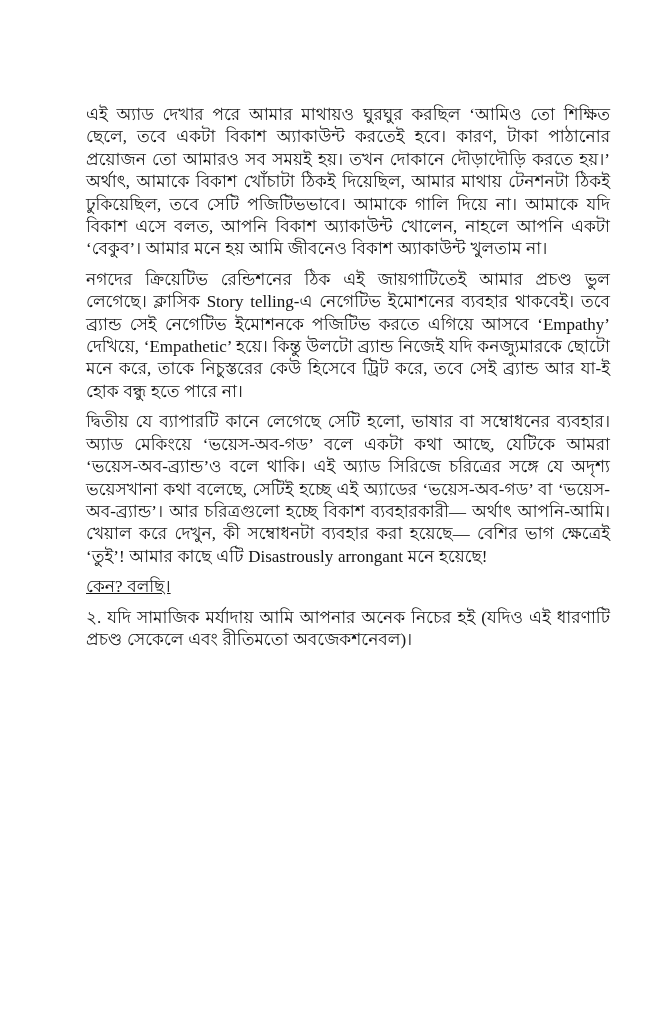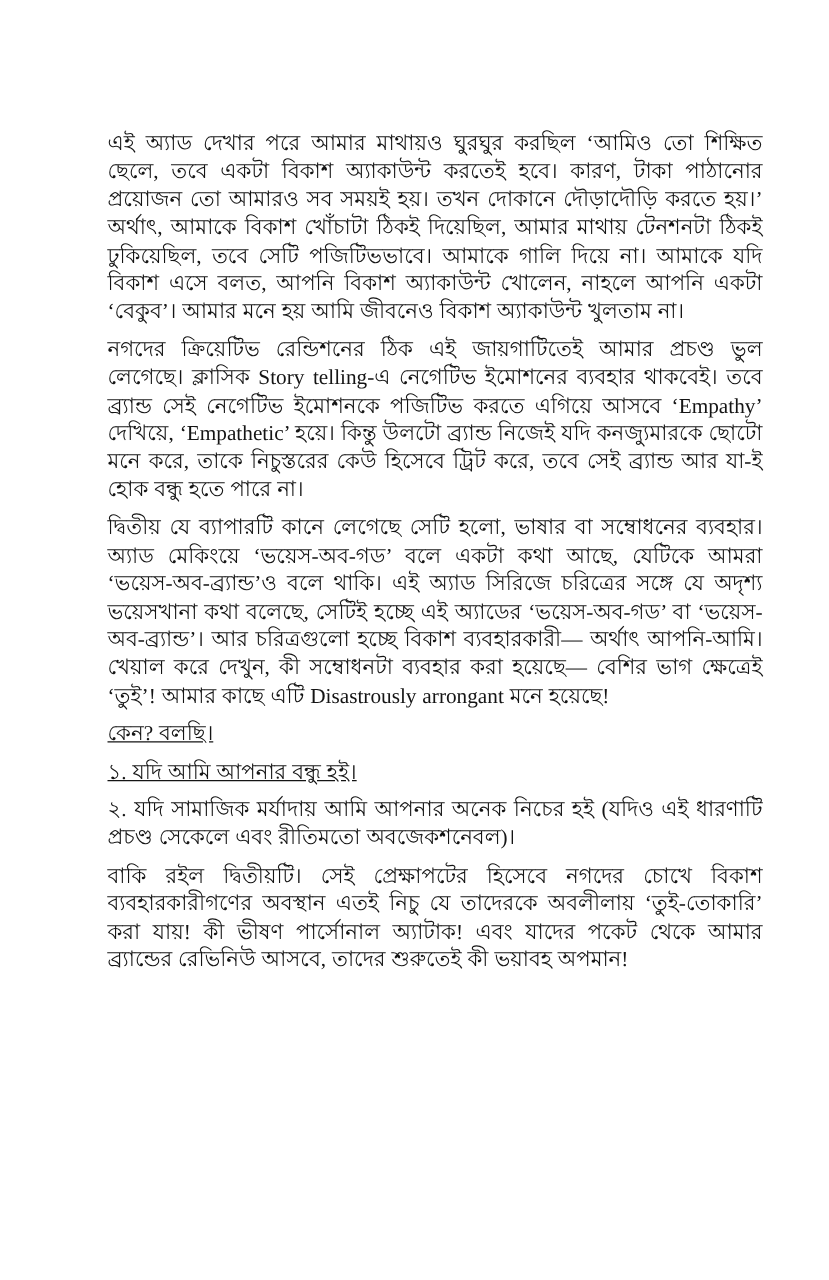--- a/index.html
+++ b/index.html
@@ -54,21 +54,19 @@
 </style>
 </head>
 <body>
 
 <div class="page">
   <main class="content">
     <p class="para">এই অ্যাড দেখার পরে আমার মাথায়ও ঘুরঘুর করছিল ‘আমিও তো শিক্ষিত ছেলে, তবে একটা বিকাশ অ্যাকাউন্ট করতেই হবে। কারণ, টাকা পাঠানোর প্রয়োজন তো আমারও সব সময়ই হয়। তখন দোকানে দৌড়াদৌড়ি করতে হয়।’ অর্থাৎ, আমাকে বিকাশ খোঁচাটা ঠিকই দিয়েছিল, আমার মাথায় টেনশনটা ঠিকই ঢুকিয়েছিল, তবে সেটি পজিটিভভাবে। আমাকে গালি দিয়ে না। আমাকে যদি বিকাশ এসে বলত, আপনি বিকাশ অ্যাকাউন্ট খোলেন, নাহলে আপনি একটা ‘বেকুব’। আমার মনে হয় আমি জীবনেও বিকাশ অ্যাকাউন্ট খুলতাম না।</p>
     <p class="para">নগদের ক্রিয়েটিভ রেন্ডিশনের ঠিক এই জায়গাটিতেই আমার প্রচণ্ড ভুল লেগেছে। ক্লাসিক Story telling-এ নেগেটিভ ইমোশনের ব্যবহার থাকবেই। তবে ব্র্যান্ড সেই নেগেটিভ ইমোশনকে পজিটিভ করতে এগিয়ে আসবে ‘Empathy’ দেখিয়ে, ‘Empathetic’ হয়ে। কিন্তু উলটো ব্র্যান্ড নিজেই যদি কনজ্যুমারকে ছোটো মনে করে, তাকে নিচুস্তরের কেউ হিসেবে ট্রিট করে, তবে সেই ব্র্যান্ড আর যা-ই হোক বন্ধু হতে পারে না।</p>
     <p class="para">দ্বিতীয় যে ব্যাপারটি কানে লেগেছে সেটি হলো, ভাষার বা সম্বোধনের ব্যবহার। অ্যাড মেকিংয়ে ‘ভয়েস-অব-গড’ বলে একটা কথা আছে, যেটিকে আমরা ‘ভয়েস-অব-ব্র্যান্ড’ও বলে থাকি। এই অ্যাড সিরিজে চরিত্রের সঙ্গে যে অদৃশ্য ভয়েসখানা কথা বলেছে, সেটিই হচ্ছে এই অ্যাডের ‘ভয়েস-অব-গড’ বা ‘ভয়েস-অব-ব্র্যান্ড’। আর চরিত্রগুলো হচ্ছে বিকাশ ব্যবহারকারী— অর্থাৎ আপনি-আমি। খেয়াল করে দেখুন, কী সম্বোধনটা ব্যবহার করা হয়েছে— বেশির ভাগ ক্ষেত্রেই ‘তুই’! আমার কাছে এটি Disastrously arrongant মনে হয়েছে!</p>
     <p class="para single">কেন? বলছি।</p>
-    <p class="para single hang">১. যদি আমি আপনার বন্ধু হই।</p>
     <p class="para hang">২. যদি সামাজিক মর্যাদায় আমি আপনার অনেক নিচের হই (যদিও এই ধারণাটি প্রচণ্ড সেকেলে এবং রীতিমতো অবজেকশনেবল)।</p>
-    <p class="para">বাকি রইল দ্বিতীয়টি। সেই প্রেক্ষাপটের হিসেবে নগদের চোখে বিকাশ ব্যবহারকারীগণের অবস্থান এতই নিচু যে তাদেরকে অবলীলায় ‘তুই-তোকারি’ করা যায়! কী ভীষণ পার্সোনাল অ্যাটাক! এবং যাদের পকেট থেকে আমার ব্র্যান্ডের রেভিনিউ আসবে, তাদের শুরুতেই কী ভয়াবহ অপমান!</p>
   </main>
 
   <footer class="footer">
     <span>১৪</span><span class="sep">।</span><span>নগদের ‘ব-তে বেকুব’ ক্যাম্পেইন নিয়ে আমার পর্যবেক্ষণ</span>
   </footer>
 </div>
 
 </body></html>

